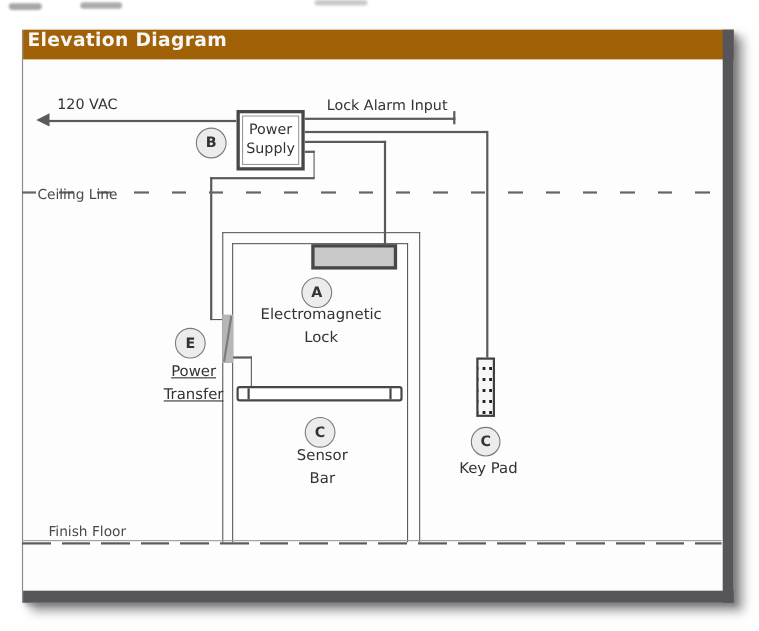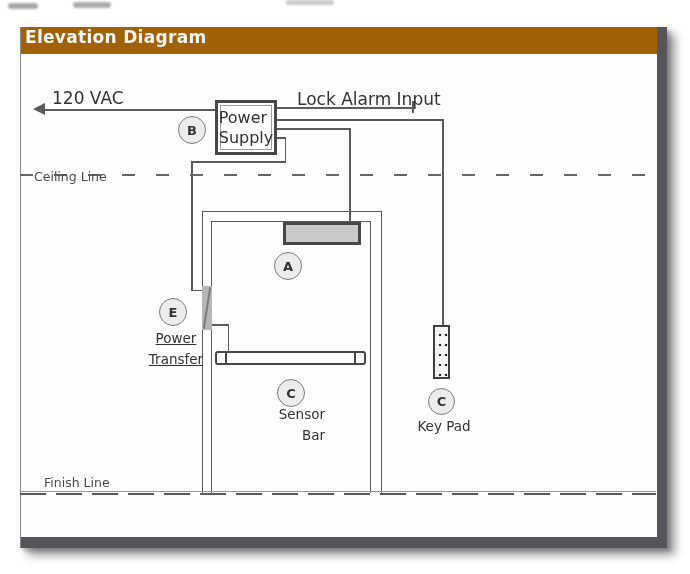--- a/index.html
+++ b/index.html
@@ -27,40 +27,40 @@
   }
   .titlebar .t{color:#f7f7f7;font-size:17px;font-weight:bold;letter-spacing:.3px;}
   .edge-right{position:absolute;top:0;right:0;bottom:0;width:10px;background:#55555a;}
   .edge-bottom{position:absolute;left:0;right:0;bottom:0;height:11px;background:#55555a;}
 
   
   .hline,.vline{position:absolute;background:#5a5a5a;}
   .hline{height:1.5px;}
   .vline{width:1.5px;}
 
-  .lbl{position:absolute;font-size:17px;color:#333;white-space:nowrap;}
+  .lbl{position:absolute;font-size:13px;color:#333;white-space:nowrap;}
   .lbl.small{font-size:12.5px;color:#4a4a4a;}
   .wraplbl{position:absolute;font-size:13.5px;color:#333;text-align:center;line-height:1.55;}
 
   
   .arrow-left{
     position:absolute;width:0;height:0;
     border-top:6px solid transparent;border-bottom:6px solid transparent;
     border-right:12px solid #5a5a5a;
   }
 
   
   .ps-box{
     position:absolute;left:215px;top:100px;width:62px;height:55px;box-sizing:border-box;
     border:3px solid #474747;background:#fff;padding:2px;
   }
   .ps-inner{
     width:100%;height:100%;box-sizing:border-box;border:1px solid #999;
-    display:flex;align-items:center;justify-content:center;text-align:left;
-    font-size:16px;line-height:1.25;color:#333;
+    display:flex;align-items:center;justify-content:center;text-align:center;
+    font-size:13px;line-height:1.25;color:#333;
   }
 
   
   .badge{
     position:absolute;width:28px;height:28px;border-radius:50%;
     background:#ececec;border:1.5px solid #7a7a7a;box-sizing:border-box;
     display:flex;align-items:center;justify-content:center;
     font-size:13px;font-weight:600;color:#333;
   }
 
@@ -140,35 +140,36 @@
   <div class="ps-box">
     <div class="ps-inner">Power Supply</div>
   </div>
   <div class="badge" style="left:178px;top:116px;">B</div>
 
   <div class="door-outer"></div>
   <div class="door-inner"></div>
 
   <div class="maglock"></div>
   <div class="badge" style="left:274px;top:252px;">A</div>
+  <div class="wraplbl" style="left:232px;top:276px;width:120px;">Electromagnetic Lock</div>
 
   <div class="pt-strip">
     <div class="pt-diag"></div>
   </div>
   <div class="badge" style="left:159px;top:298px;">E</div>
   <div class="wraplbl" style="left:136px;top:328px;width:80px;text-decoration:underline;">Power Transfer</div>
 
   <div class="sensorbar">
     <div class="cap l"></div>
     <div class="cap r"></div>
   </div>
   <div class="badge" style="left:277px;top:379px;">C</div>
-  <div class="wraplbl" style="left:261px;top:404px;width:64px;text-align:right;">Sensor Bar</div>
+  <div class="wraplbl" style="left:261px;top:404px;width:64px;">Sensor Bar</div>
 
   <div class="keypad"></div>
   <div class="badge" style="left:428px;top:388px;width:27px;height:27px;">C</div>
   <div class="wraplbl" style="left:404px;top:416px;width:80px;">Key Pad</div>
 
-  <div class="lbl small" style="left:44px;top:475px;">Finish Line</div>
+  <div class="lbl small" style="left:44px;top:475px;">Finish Floor</div>
   <div class="floorline-solid" style="left:20px;top:491px;width:636px;"></div>
   <div class="floorline-dash" style="left:20px;top:492.5px;width:636px;"></div>
 
 </div>
 
 </body></html>

